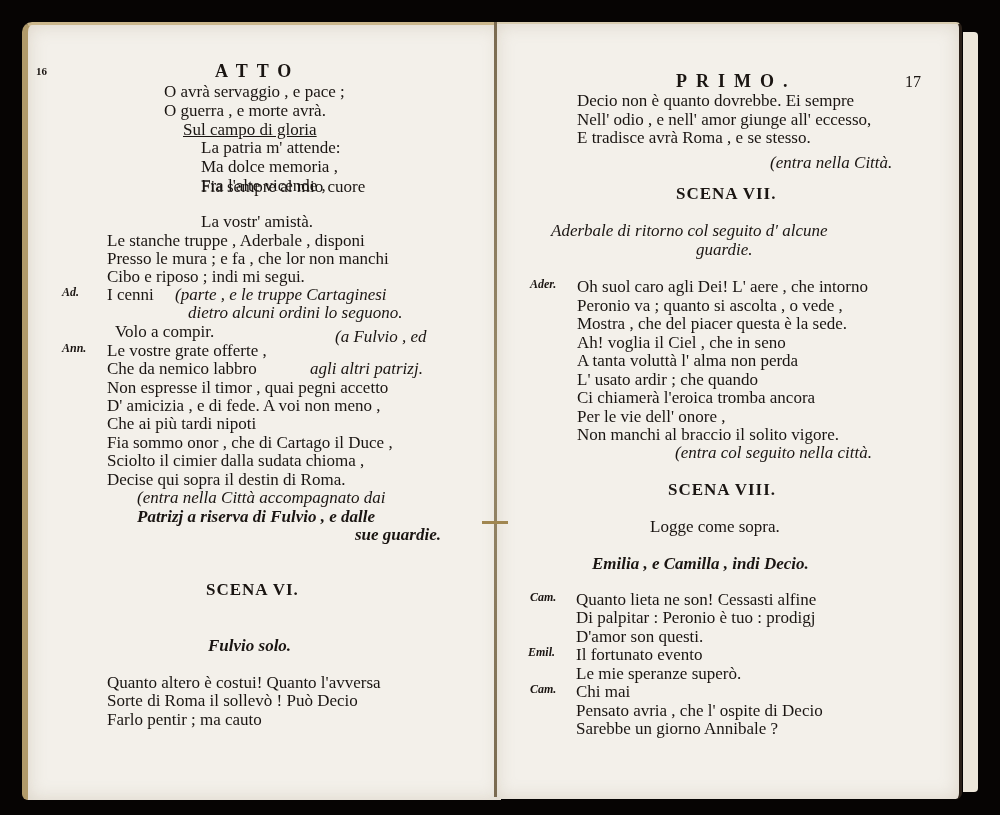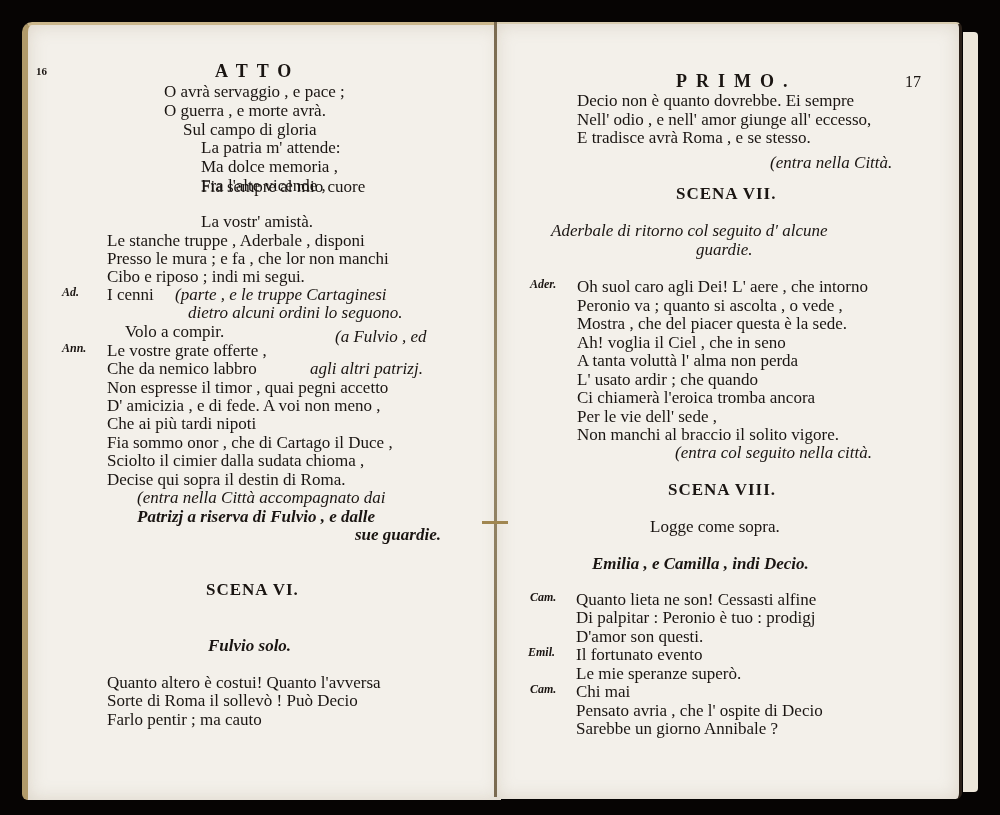--- a/index.html
+++ b/index.html
@@ -38,36 +38,36 @@
 <div class="edge-right"></div>
 <div class="gutter"></div>
 <div class="gutter-thread"></div>
 
 <div>
   <span class="line pnum" style="left:36px;top:62px;">16</span>
   <span class="line head" style="left:215px;top:62px;">ATTO</span>
 
   <span class="line" style="left:164px;top:82px;">O avrà servaggio , e pace ;</span>
   <span class="line" style="left:164px;top:101px;">O guerra , e morte avrà.</span>
-  <span class="line" style="left:183px;top:120px;">Sul campo di gloria</span>
+  <span class="line" style="left:183px;top:120px;text-decoration:underline;">Sul campo di gloria</span>
   <span class="line" style="left:201px;top:138px;">La patria m' attende:</span>
   <span class="line" style="left:201px;top:157px;">Ma dolce memoria ,</span>
   <span class="line" style="left:201px;top:176px;">Fra l'alte vicende ,</span>
   <span class="line" style="left:201px;top:177px;">Fia sempre al mio cuore</span>
   <span class="line" style="left:201px;top:212px;">La vostr' amistà.</span>
 
   <span class="line" style="left:107px;top:231px;">Le stanche truppe , Aderbale , disponi</span>
   <span class="line" style="left:107px;top:249px;">Presso le mura ; e fa , che lor non manchi</span>
   <span class="line" style="left:107px;top:267px;">Cibo e riposo ; indi mi segui.</span>
 
   <span class="spk" style="left:62px;top:285px;">Ad.</span>
   <span class="line" style="left:107px;top:285px;">I cenni</span>
   <span class="line it" style="left:175px;top:285px;">(parte , e le truppe Cartaginesi</span>
   <span class="line it" style="left:188px;top:303px;">dietro alcuni ordini lo seguono.</span>
-  <span class="line" style="left:125px;top:322px;text-align:center;">Volo a compir.</span>
+  <span class="line" style="left:115px;top:322px;text-align:center;">Volo a compir.</span>
 
   <span class="spk" style="left:62px;top:341px;">Ann.</span>
   <span class="line" style="left:107px;top:341px;">Le vostre grate offerte ,</span>
   <span class="line it" style="left:335px;top:327px;text-align:right;">(a Fulvio , ed</span>
   <span class="line" style="left:107px;top:359px;">Che da nemico labbro</span>
   <span class="line it" style="left:310px;top:359px;">agli altri patrizj.</span>
 
   <span class="line" style="left:107px;top:378px;">Non espresse il timor , quai pegni accetto</span>
   <span class="line" style="left:107px;top:396px;">D' amicizia , e di fede. A voi non meno ,</span>
   <span class="line" style="left:107px;top:414px;">Che ai più tardi nipoti</span>
@@ -101,21 +101,21 @@
   <span class="line it" style="left:696px;top:240px;">guardie.</span>
 
   <span class="spk" style="left:530px;top:277px;">Ader.</span>
   <span class="line" style="left:577px;top:277px;">Oh suol caro agli Dei! L' aere , che intorno</span>
   <span class="line" style="left:577px;top:296px;">Peronio va ; quanto si ascolta , o vede ,</span>
   <span class="line" style="left:577px;top:314px;">Mostra , che del piacer questa è la sede.</span>
   <span class="line" style="left:577px;top:333px;">Ah! voglia il Ciel , che in seno</span>
   <span class="line" style="left:577px;top:351px;">A tanta voluttà l' alma non perda</span>
   <span class="line" style="left:577px;top:370px;">L' usato ardir ; che quando</span>
   <span class="line" style="left:577px;top:388px;">Ci chiamerà l'eroica tromba ancora</span>
-  <span class="line" style="left:577px;top:407px;">Per le vie dell' sede ,</span>
+  <span class="line" style="left:577px;top:407px;">Per le vie dell' onore ,</span>
   <span class="line" style="left:577px;top:425px;">Non manchi al braccio il solito vigore.</span>
   <span class="line it" style="left:675px;top:443px;">(entra col seguito nella città.</span>
 
   <span class="line scene" style="left:668px;top:480px;">SCENA VIII.</span>
   <span class="line" style="left:650px;top:517px;">Logge come sopra.</span>
   <span class="line it b" style="left:592px;top:554px;">Emilia , e Camilla , indi Decio.</span>
 
   <span class="spk" style="left:530px;top:590px;">Cam.</span>
   <span class="line" style="left:576px;top:590px;">Quanto lieta ne son! Cessasti alfine</span>
   <span class="line" style="left:576px;top:608px;">Di palpitar : Peronio è tuo : prodigj</span>

